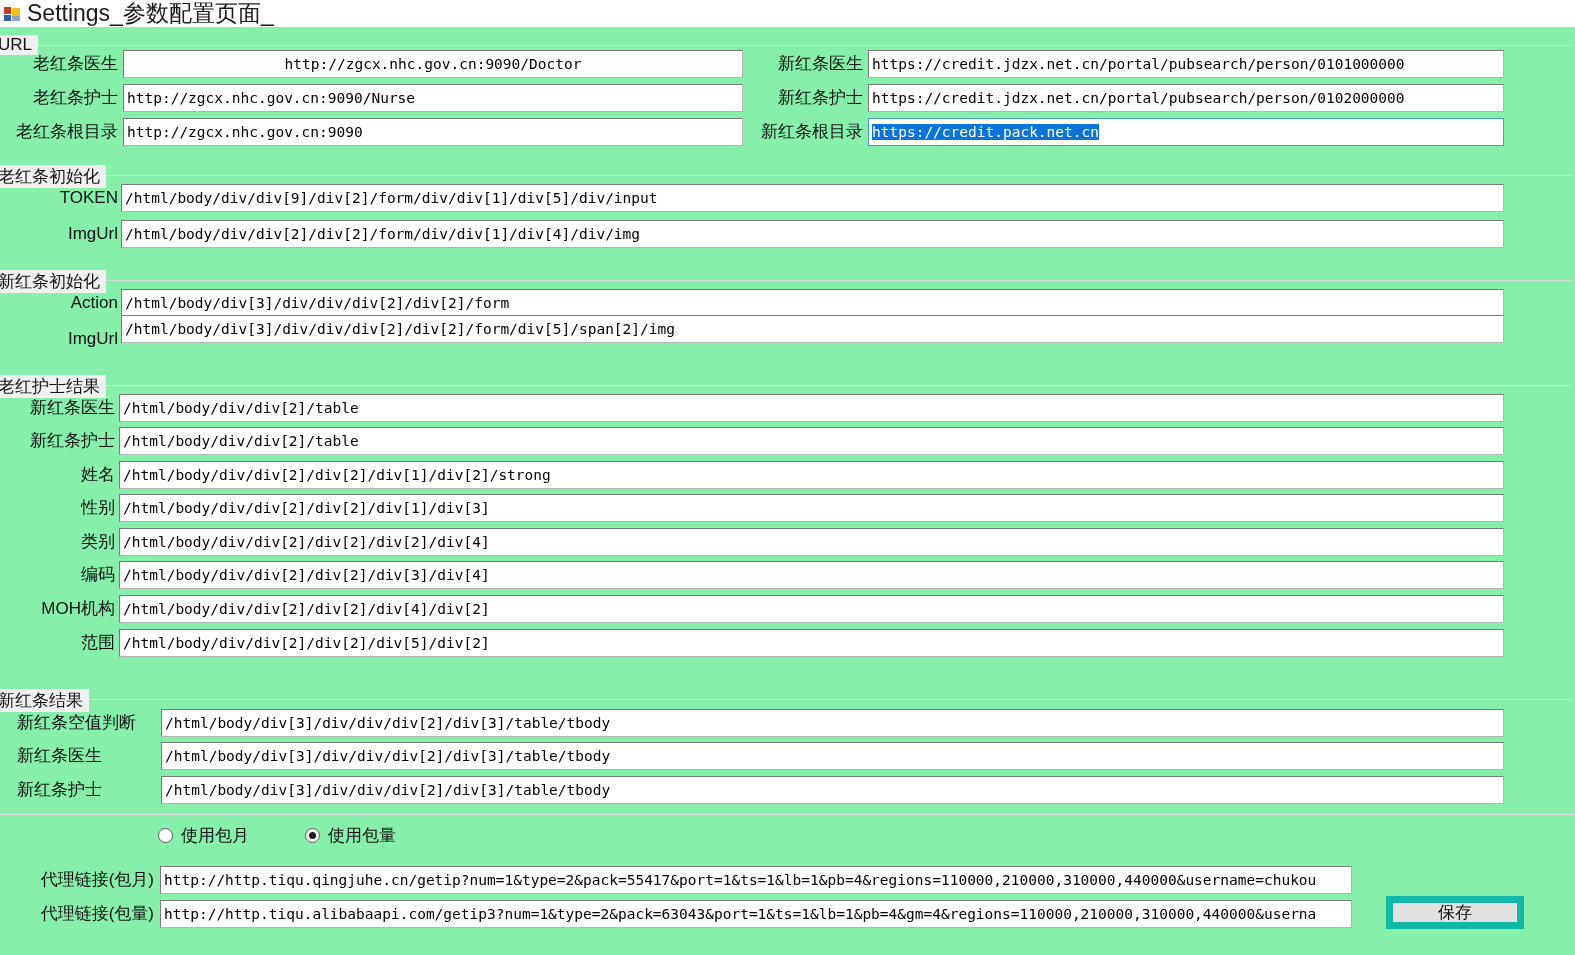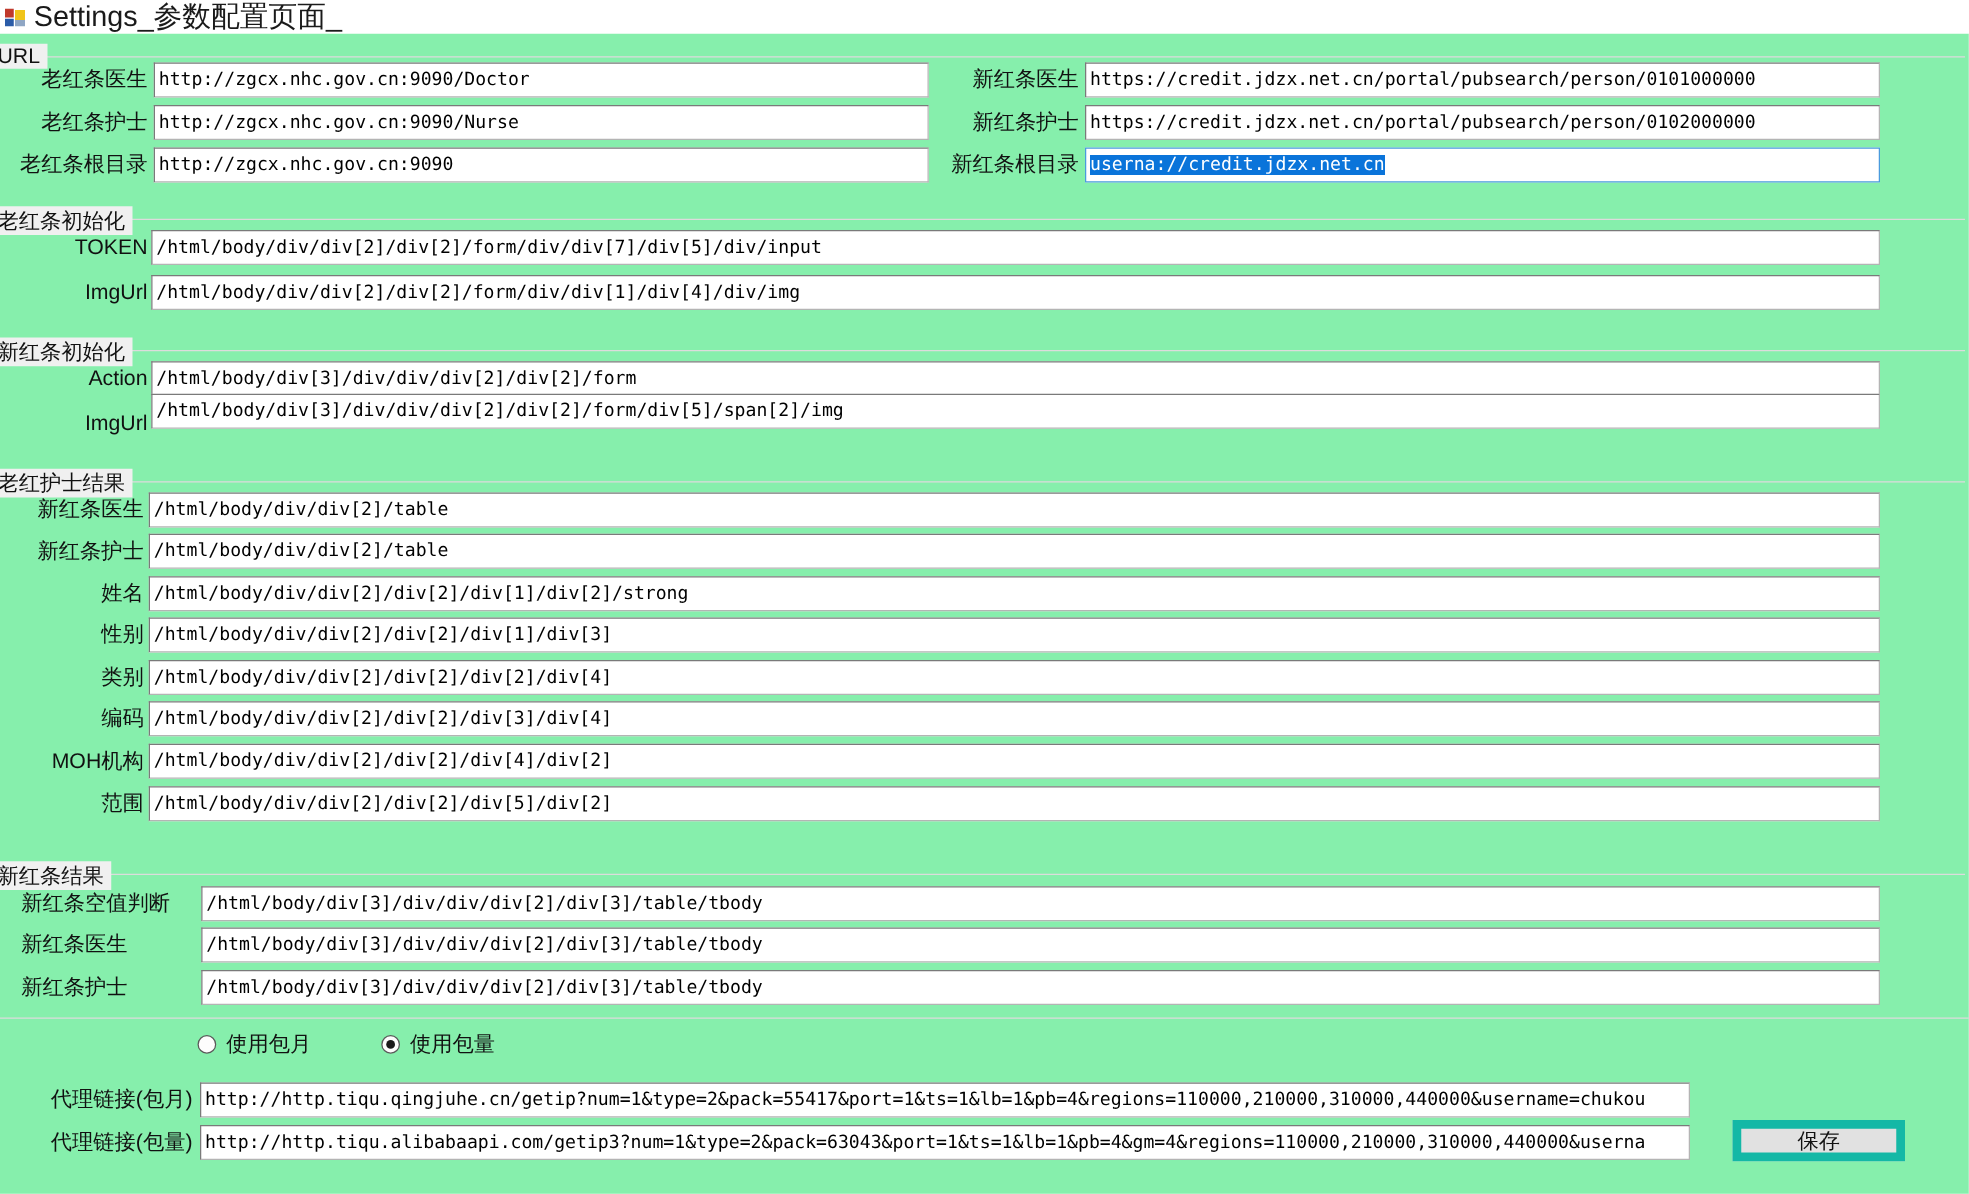--- a/index.html
+++ b/index.html
@@ -141,43 +141,43 @@
   <div id="title-text">Settings_参数配置页面_</div>
 </div>
 
 <div id="client">
 
   <div class="group" style="left:-6px; top:18px; width:1578px; height:118px;">
     <span class="group-label" style="left:4px;">URL</span>
   </div>
 
   <div class="lbl r" style="left:-10px; top:27px; width:128px;">老红条医生</div>
-  <div class="tb" style="left:123px; top:23px; width:620px; height:28px;">http://zgcx.nhc.gov.cn:9090/Doctor</div>
+  <div class="tb" style="left:123px; top:23px; width:620px; height:28px;text-align:center;">http://zgcx.nhc.gov.cn:9090/Doctor</div>
 
   <div class="lbl r" style="left:-10px; top:61px; width:128px;">老红条护士</div>
   <div class="tb" style="left:123px; top:57px; width:620px; height:28px;">http://zgcx.nhc.gov.cn:9090/Nurse</div>
 
   <div class="lbl r" style="left:-10px; top:95px; width:128px;">老红条根目录</div>
   <div class="tb" style="left:123px; top:91px; width:620px; height:28px;">http://zgcx.nhc.gov.cn:9090</div>
 
   <div class="lbl r" style="left:735px; top:27px; width:128px;">新红条医生</div>
   <div class="tb" style="left:868px; top:23px; width:636px; height:28px;">https://credit.jdzx.net.cn/portal/pubsearch/person/0101000000</div>
 
   <div class="lbl r" style="left:735px; top:61px; width:128px;">新红条护士</div>
   <div class="tb" style="left:868px; top:57px; width:636px; height:28px;">https://credit.jdzx.net.cn/portal/pubsearch/person/0102000000</div>
 
   <div class="lbl r" style="left:735px; top:95px; width:128px;">新红条根目录</div>
-  <div class="tb focused" style="left:868px; top:91px; width:636px; height:28px;"><span class="sel">userna://credit.jdzx.net.cn</span></div>
+  <div class="tb focused" style="left:868px; top:91px; width:636px; height:28px;"><span class="sel">https://credit.pack.net.cn</span></div>
 
   <div class="group" style="left:-6px; top:148px; width:1578px; height:93px;">
     <span class="group-label" style="left:4px;">老红条初始化</span>
   </div>
 
   <div class="lbl r" style="left:-10px; top:161px; width:128px;">TOKEN</div>
-  <div class="tb" style="left:121px; top:157px; width:1383px; height:28px;">/html/body/div/div[2]/div[2]/form/div/div[7]/div[5]/div/input</div>
+  <div class="tb" style="left:121px; top:157px; width:1383px; height:28px;">/html/body/div/div[9]/div[2]/form/div/div[1]/div[5]/div/input</div>
 
   <div class="lbl r" style="left:-10px; top:197px; width:128px;">ImgUrl</div>
   <div class="tb" style="left:121px; top:193px; width:1383px; height:28px;">/html/body/div/div[2]/div[2]/form/div/div[1]/div[4]/div/img</div>
 
   <div class="group" style="left:-6px; top:253px; width:1578px; height:93px;">
     <span class="group-label" style="left:4px;">新红条初始化</span>
   </div>
 
   <div class="lbl r" style="left:-10px; top:266px; width:128px;">Action</div>
   <div class="tb" style="left:121px; top:262px; width:1383px; height:28px;">/html/body/div[3]/div/div/div[2]/div[2]/form</div>

